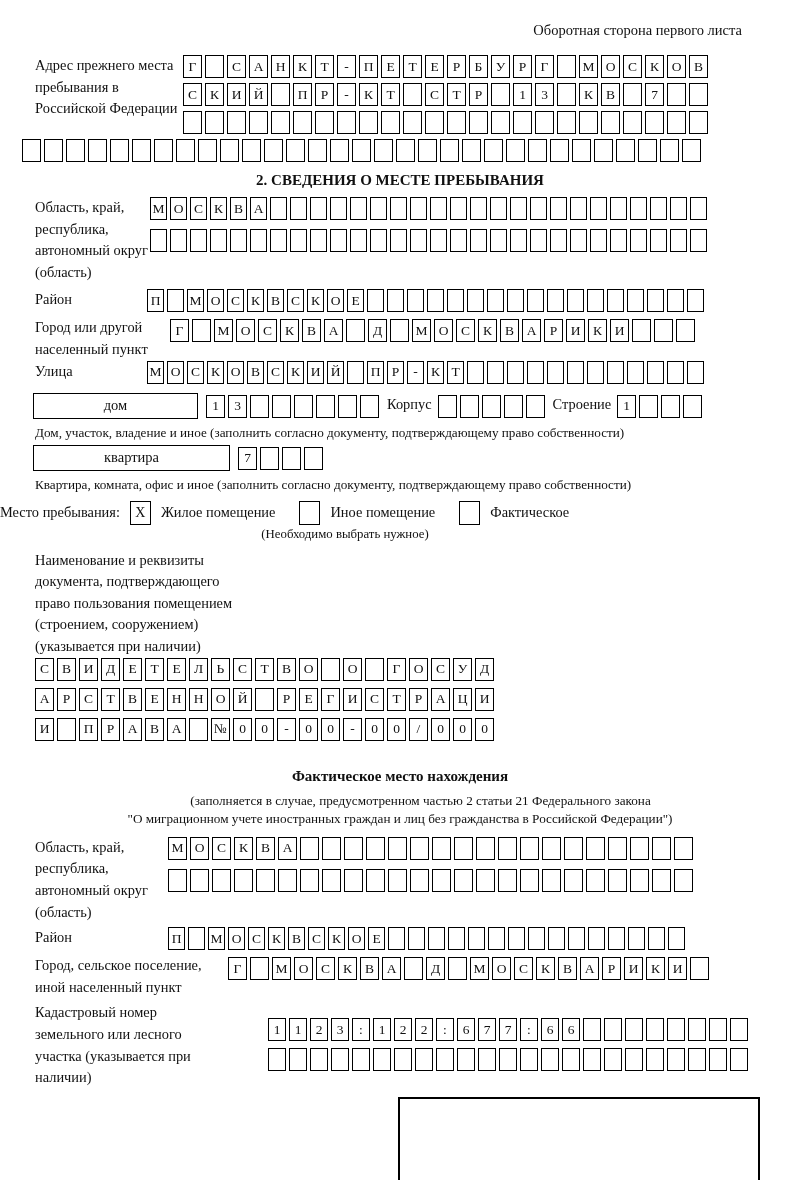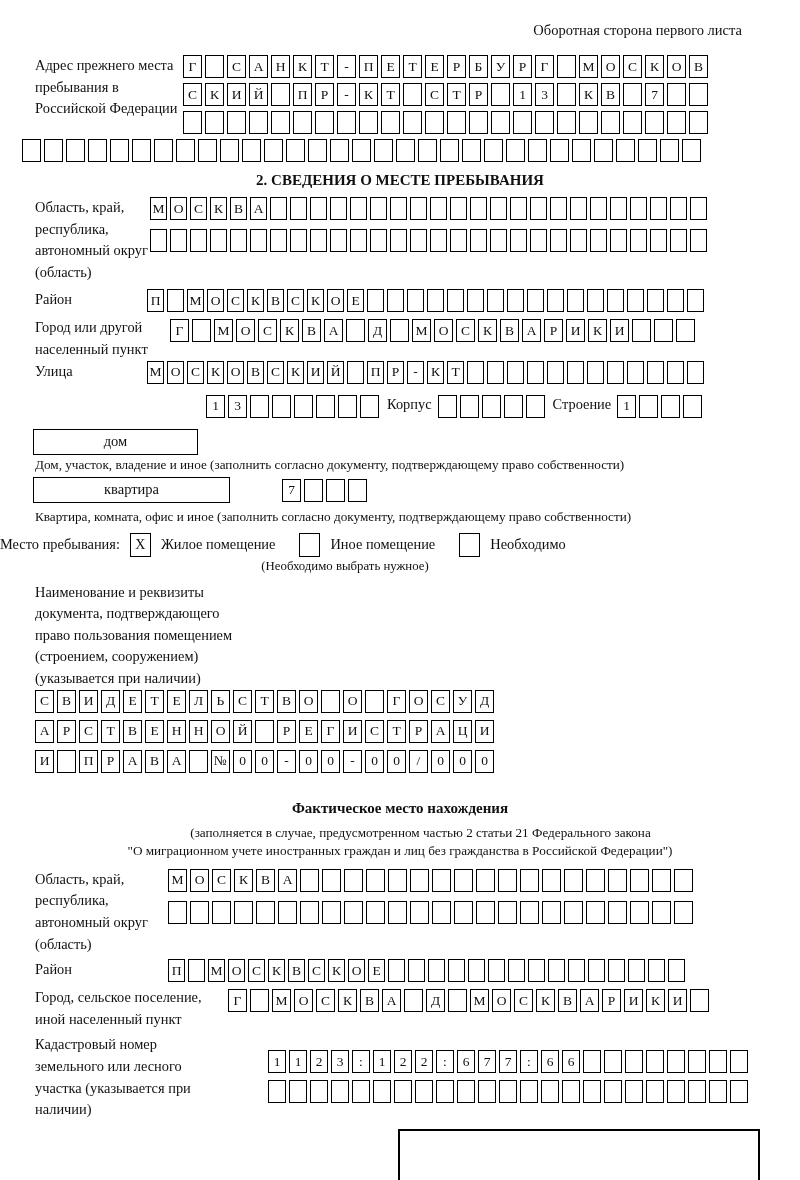--- a/index.html
+++ b/index.html
@@ -328,21 +328,21 @@
         <span class="cell"></span>
         <span class="cell"></span>
         <span class="cell"></span>
         <span class="cell"></span>
         <span class="cell"></span>
         <span class="cell"></span>
       </div>
   </div>
 
   <div class="frow gA" style="margin-top:4px; margin-left:33px; align-items:flex-start;">
-    <div class="widebox" style="width:165px; margin-right:8px;margin-top:36px;">дом</div>
+    <div class="widebox" style="width:165px; margin-right:8px;">дом</div>
     <div class="cellrow" style="margin-top:2px;">
         <span class="cell">1</span>
         <span class="cell">3</span>
         <span class="cell"></span>
         <span class="cell"></span>
         <span class="cell"></span>
         <span class="cell"></span>
         <span class="cell"></span>
         <span class="cell"></span>
       </div>
@@ -357,39 +357,39 @@
     <div class="inline-lbl">Строение</div>
     <div class="cellrow" style="margin-top:2px;">
         <span class="cell">1</span>
         <span class="cell"></span>
         <span class="cell"></span>
         <span class="cell"></span>
       </div>
   </div>
   <div class="caption-left">Дом, участок, владение и иное (заполнить согласно документу, подтверждающему право собственности)</div>
 
-  <div class="frow gA" style="margin-left:33px;gap:44px;">
+  <div class="frow gA" style="margin-left:33px;">
     <div class="widebox" style="width:197px; margin-right:8px;">квартира</div>
     <div class="cellrow" style="margin-top:2px;">
         <span class="cell">7</span>
         <span class="cell"></span>
         <span class="cell"></span>
         <span class="cell"></span>
       </div>
   </div>
   <div class="caption-left">Квартира, комната, офис и иное (заполнить согласно документу, подтверждающему право собственности)</div>
 
   <div class="chk-row">
     <span class="chk-lbl" style="margin-right:0;">Место пребывания:</span>
     <span class="chk-box">X</span>
     <span class="chk-lbl">Жилое помещение</span>
     <span class="chk-box"></span>
     <span class="chk-lbl">Иное помещение</span>
     <span class="chk-box"></span>
-    <span class="chk-lbl">Необходимо</span>
+    <span class="chk-lbl">Фактическое</span>
   </div>
   <div class="caption-center" style="margin-right:110px;">(Необходимо выбрать нужное)</div>
 
   <div class="frow" style="margin-top:8px;flex-direction:column;">
     <div class="lbl" style="width:215px;">Наименование и реквизиты документа, подтверждающего право пользования помещением (строением, сооружением) (указывается при наличии)</div>
     <div class="gridcol gA">
       <div class="cellrow" style="margin-bottom:7px;">
           <span class="cell">С</span>
           <span class="cell">В</span>
           <span class="cell">И</span>

